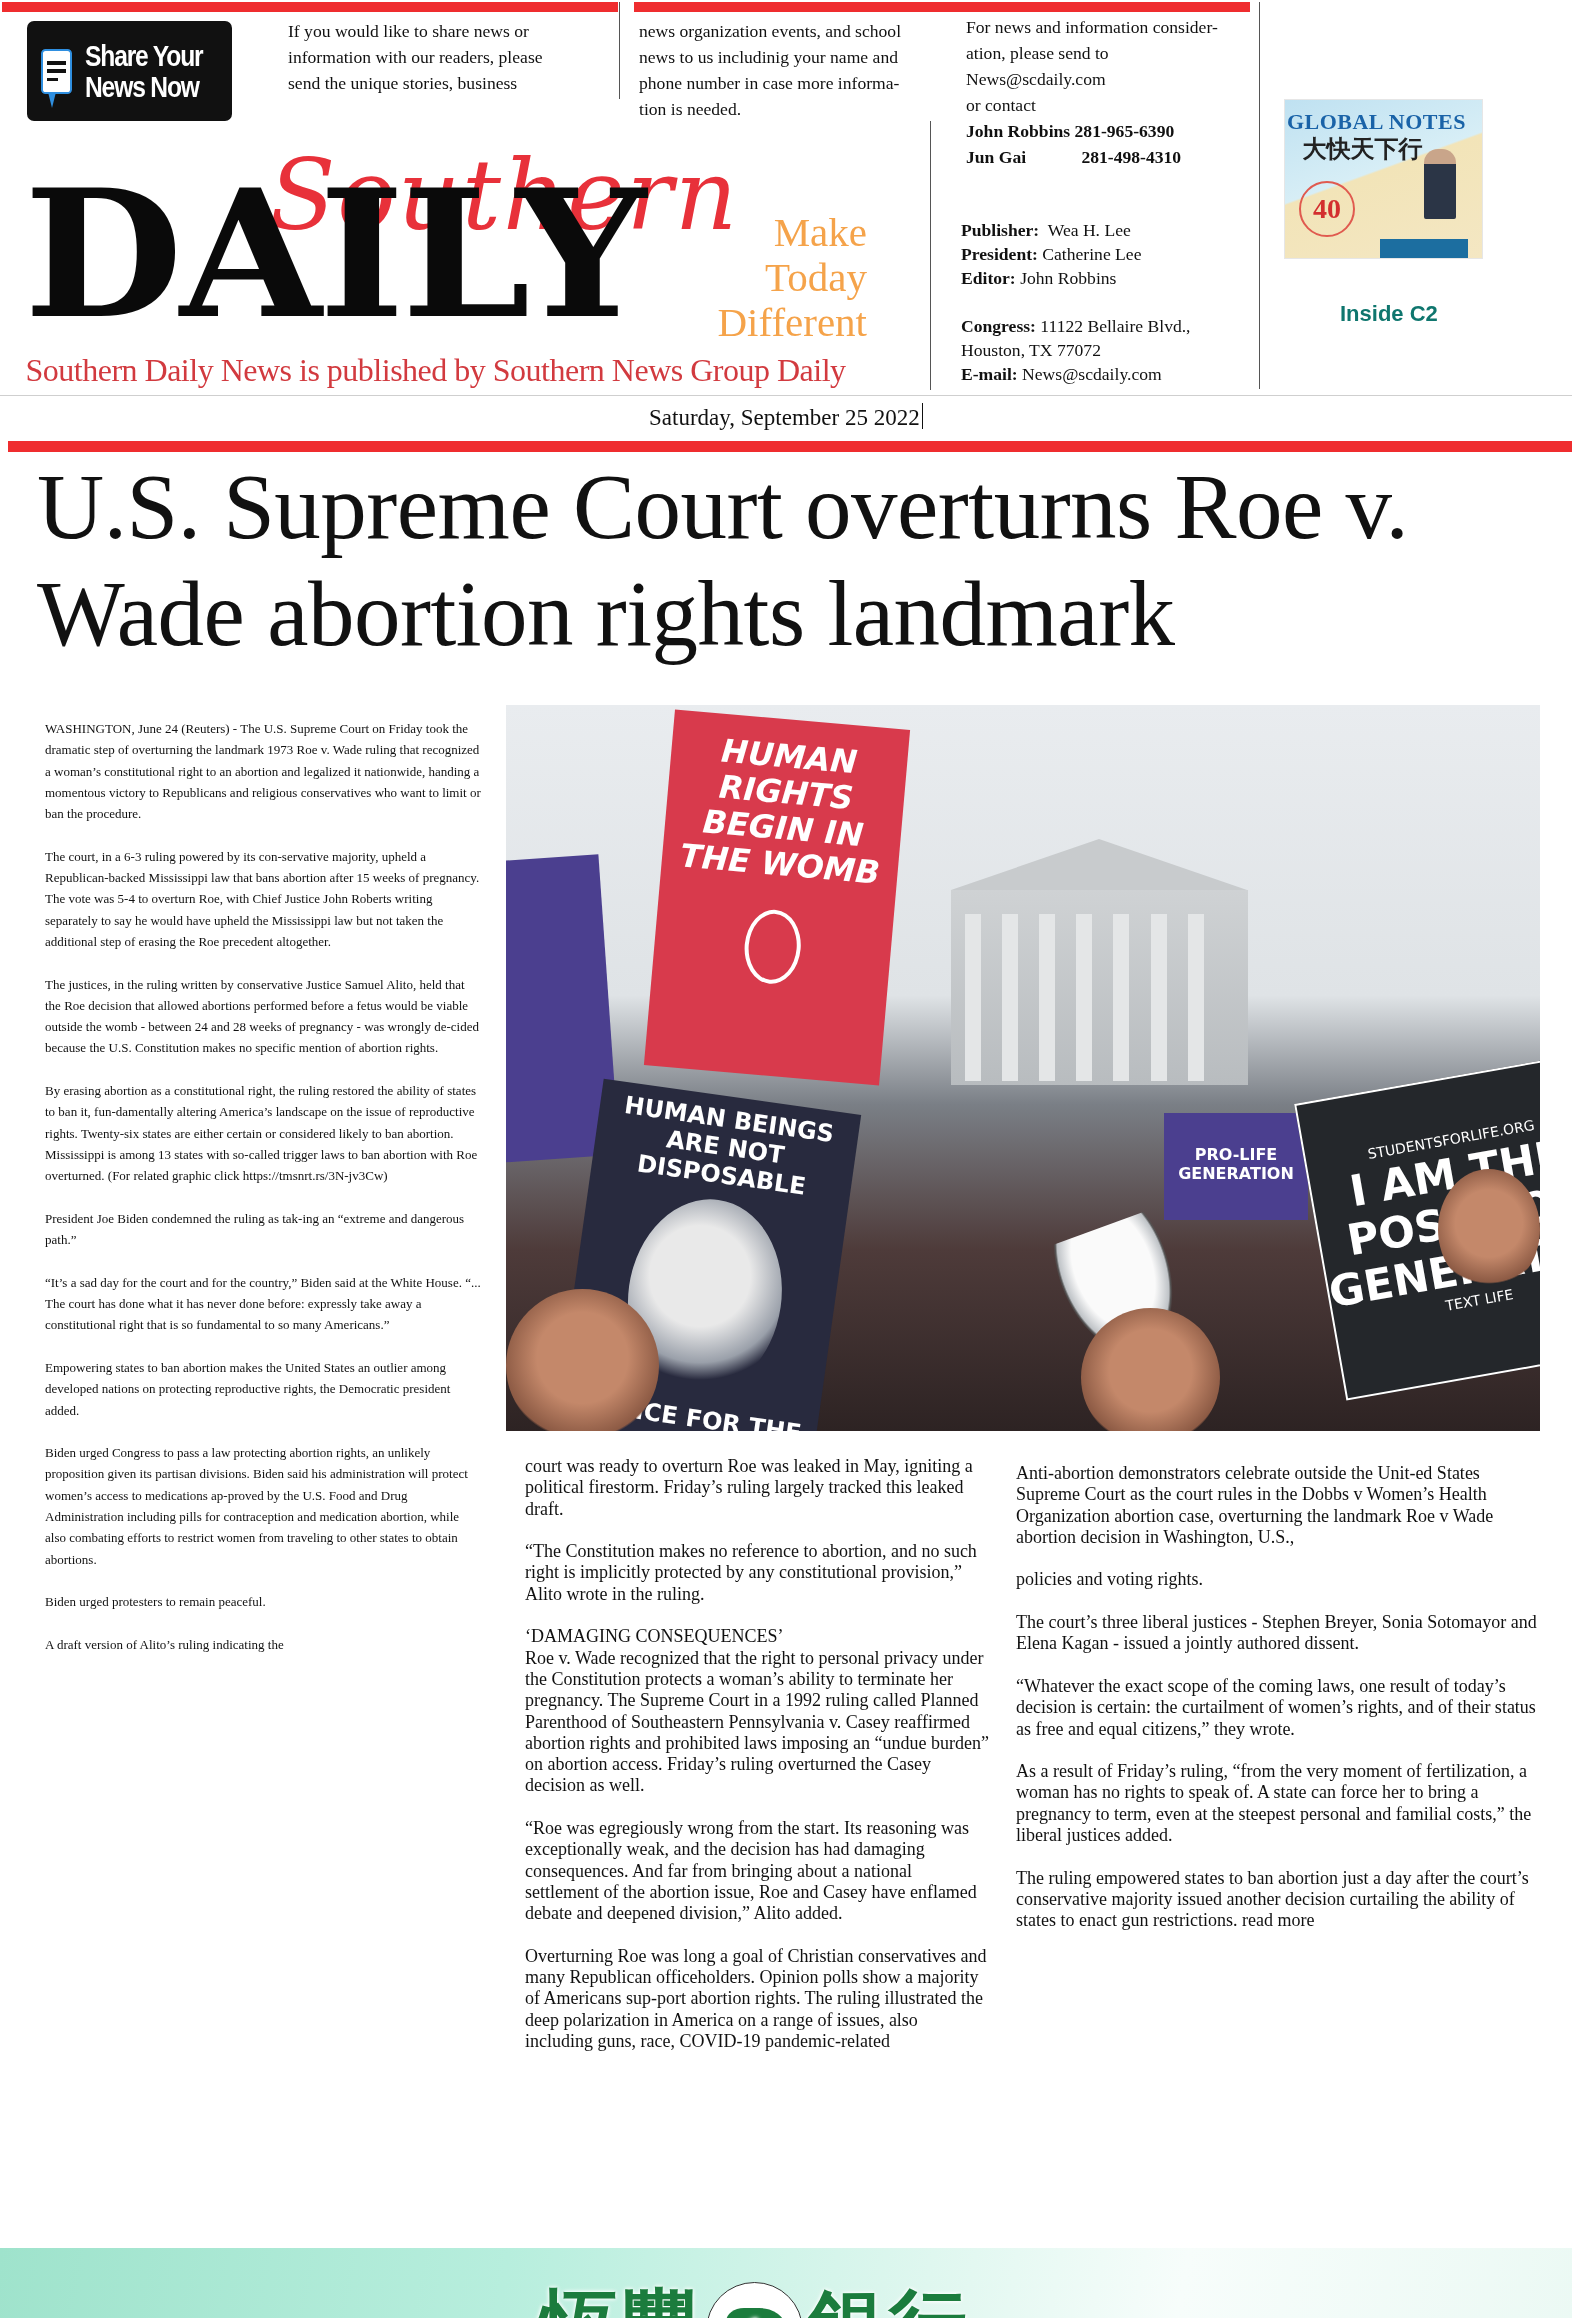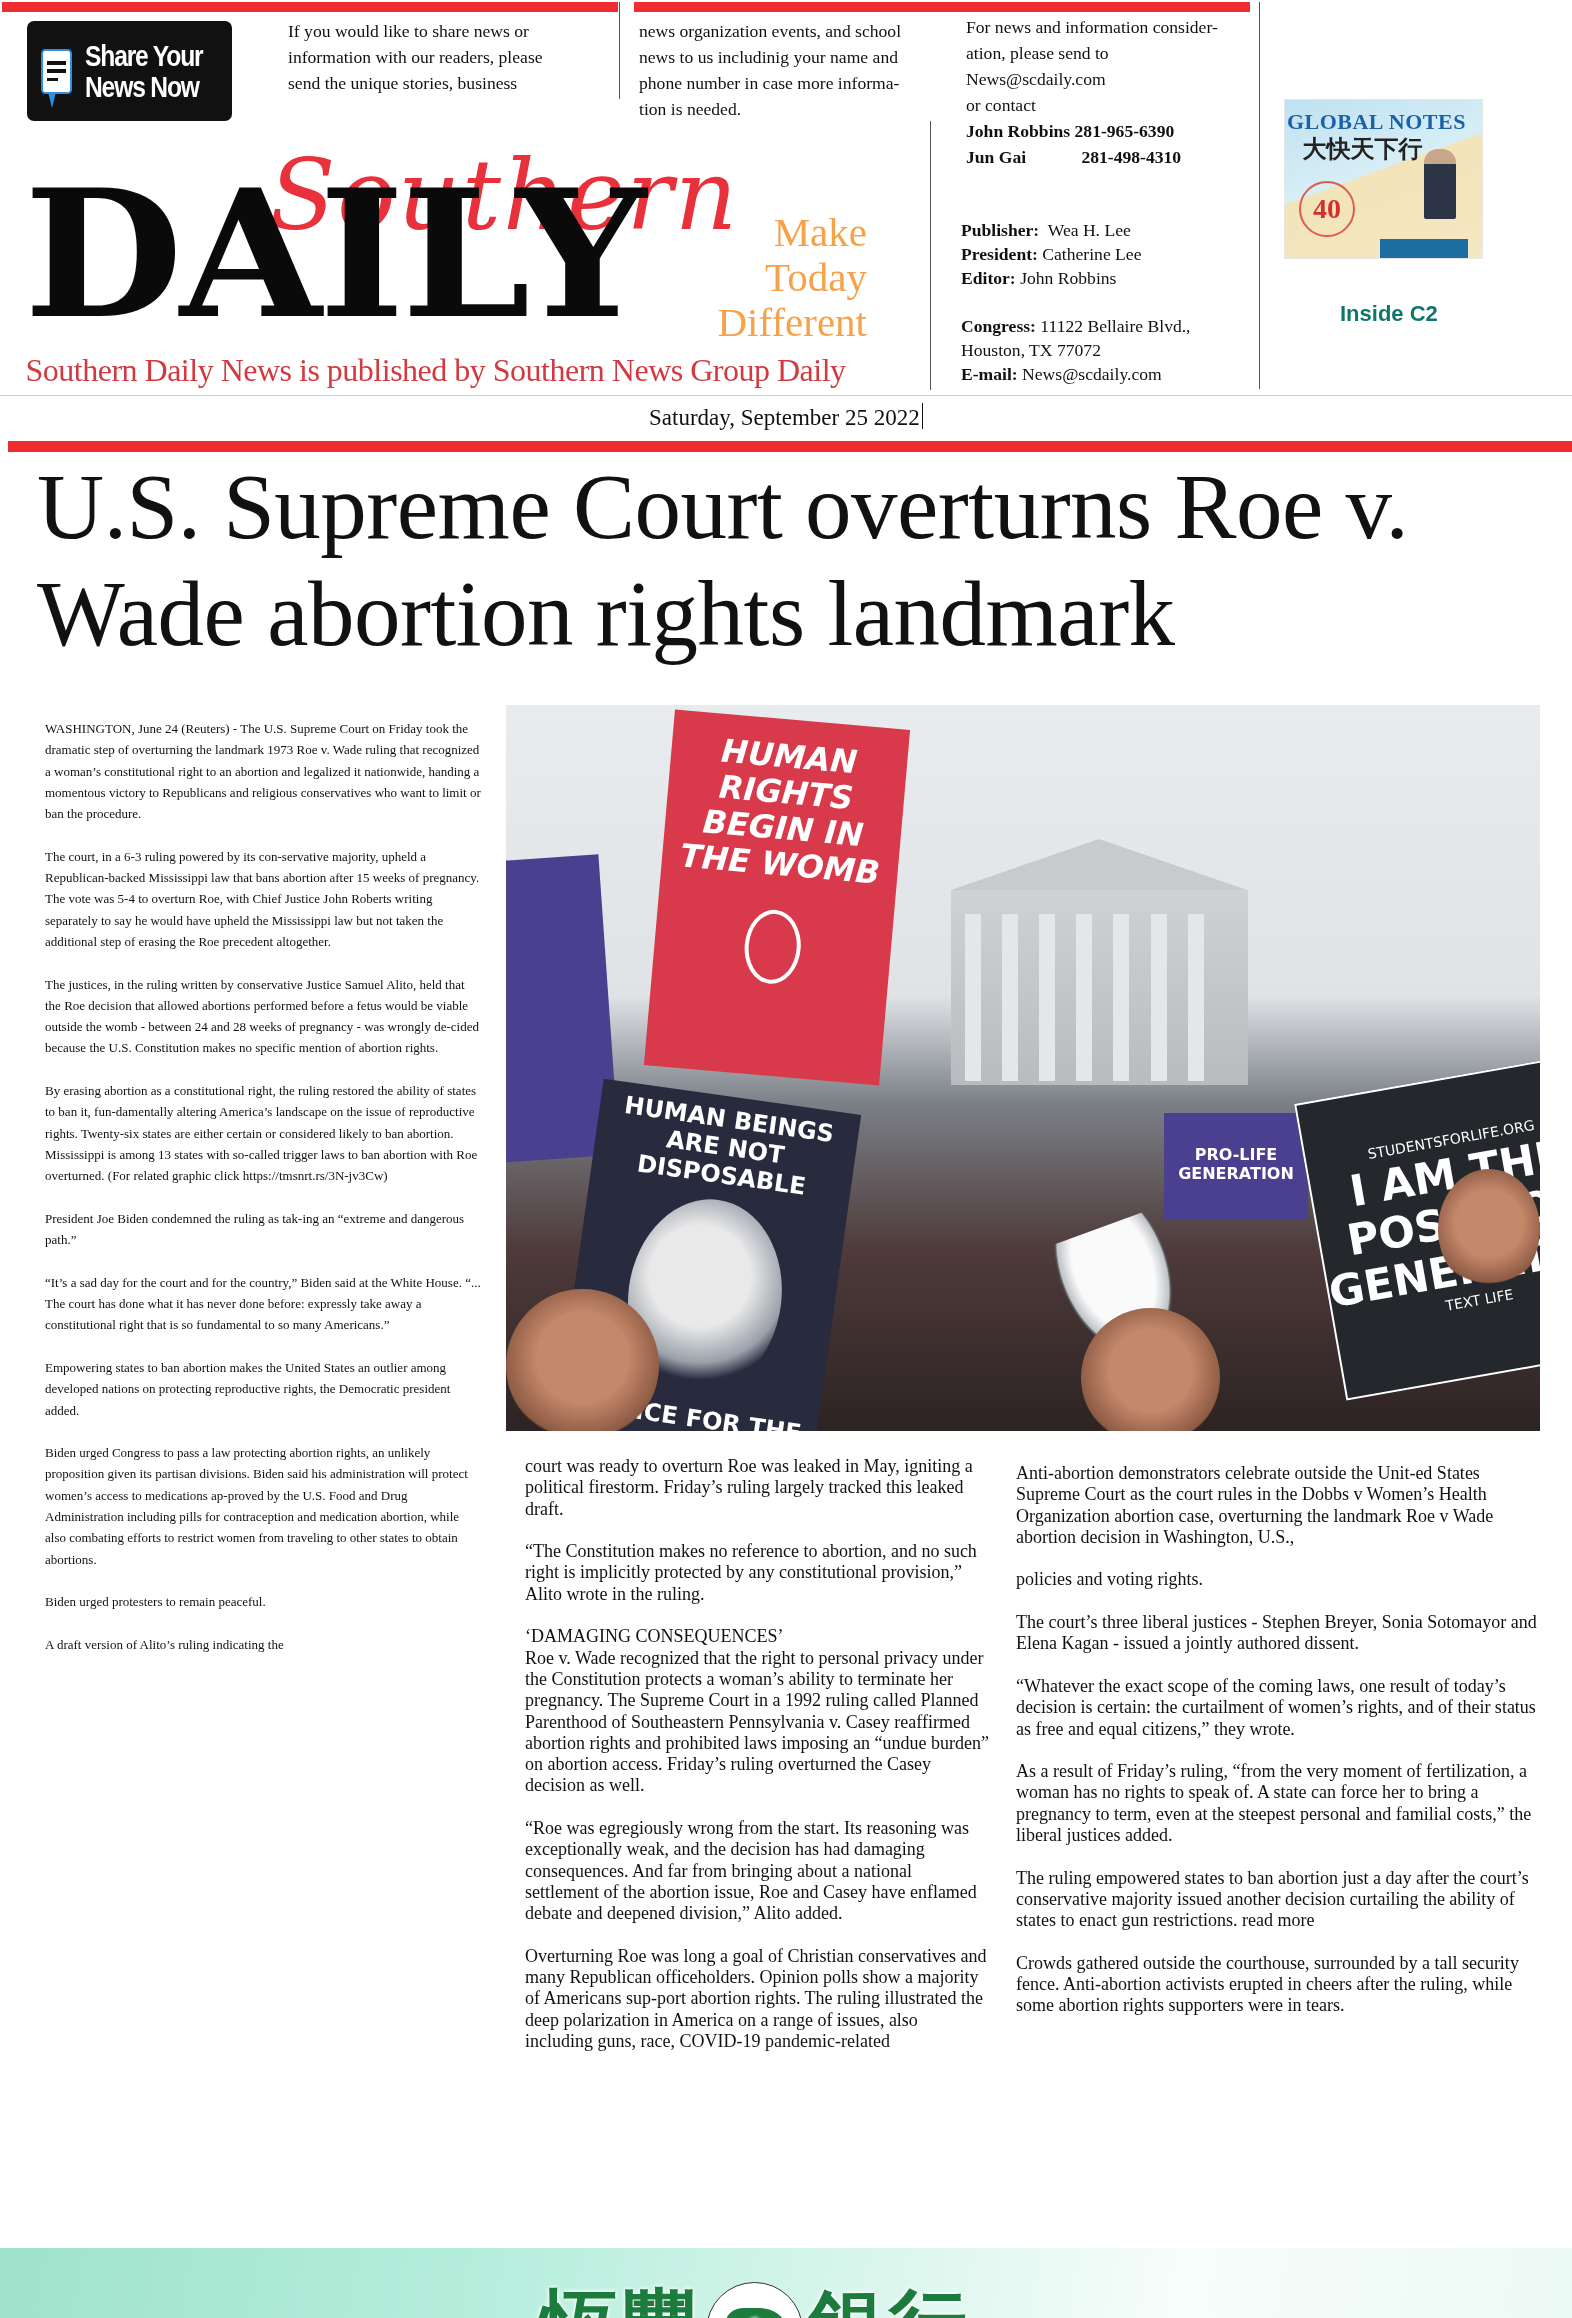--- a/index.html
+++ b/index.html
@@ -204,21 +204,20 @@
   <p>Overturning Roe was long a goal of Christian conservatives and many Republican officeholders. Opinion polls show a majority of Americans sup-port abortion rights. The ruling illustrated the deep polarization in America on a range of issues, also including guns, race, COVID-19 pandemic-related</p>
 </div>
 
 <div class="col col3">
   <p class="caption">Anti-abortion demonstrators celebrate outside the Unit-ed States Supreme Court as the court rules in the Dobbs v Women’s Health Organization abortion case, overturning the landmark Roe v Wade abortion decision in Washington, U.S.,</p>
   <p>policies and voting rights.</p>
   <p>The court’s three liberal justices - Stephen Breyer, Sonia Sotomayor and Elena Kagan - issued a jointly authored dissent.</p>
   <p>“Whatever the exact scope of the coming laws, one result of today’s decision is certain: the curtailment of women’s rights, and of their status as free and equal citizens,” they wrote.</p>
   <p>As a result of Friday’s ruling, “from the very moment of fertilization, a woman has no rights to speak of. A state can force her to bring a pregnancy to term, even at the steepest personal and familial costs,” the liberal justices added.</p>
   <p>The ruling empowered states to ban abortion just a day after the court’s conservative majority issued another decision curtailing the ability of states to enact gun restrictions. read more</p>
-  <p>Crowds gathered outside the courthouse, surrounded by a tall security fence. Anti-abortion activists erupted in cheers after the ruling, while some abortion rights supporters were in tears.</p>
 </div>
 
 <div class="ad">
 
   <div class="bank-cn">
     <span>恆豐</span><span class="globe"><span>1</span></span><span>銀行</span>
   </div>
 
 </div>
 

